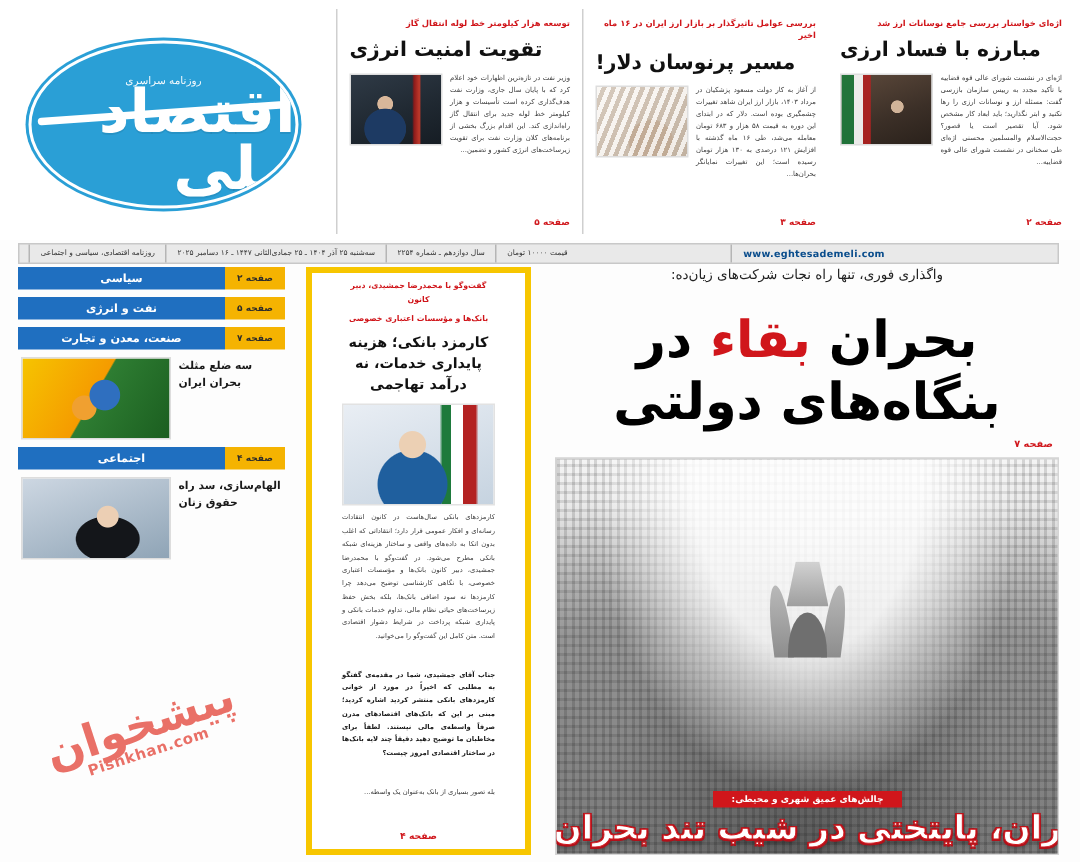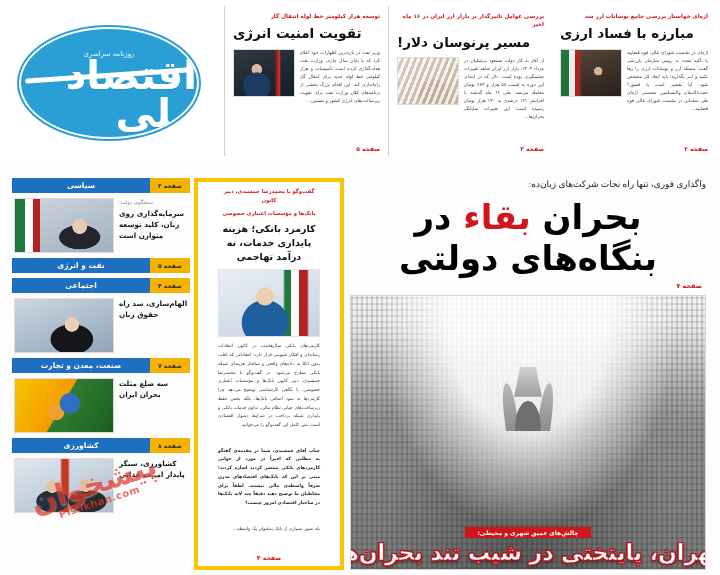--- a/index.html
+++ b/index.html
@@ -157,21 +157,21 @@
     color: #0a4d8c; font-weight: 700; font-size: 6.4px;
     letter-spacing: .2px;
   }
   .infobar .spacer { flex: 1 1 auto; border: none; }
 
   
   .main-wrap {
     position: absolute; top: 178px; right: 14px;
     width: 694px; height: 392px;
     display: flex; flex-direction: row-reverse;
-    gap: 4px;
+    gap: 14px;
   }
 
   
   .sidebar {
     flex: 0 0 178px;
     display: flex; flex-direction: column;
     gap: 5px;
   }
   .side-item { display: flex; flex-direction: column; }
   .side-head {
@@ -298,22 +298,22 @@
     color: #d0161b; font-size: 6.2px; font-weight: 700;
   }
 
   
   .lead {
     flex: 1 1 auto;
     display: flex; flex-direction: column;
     padding-left: 2px;
   }
   .lead-kicker {
-    font-size: 9px; color: #222; 
-    margin-bottom: 6px; line-height: 1.4; font-family: Liberation Serif, serif;
+    font-size: 9px; color: #222; text-align: center;
+    margin-bottom: 16px; line-height: 1.4;
   }
   .lead-title {
     font-size: 34px; font-weight: 700; color: #000;
     text-align: center; line-height: 1.22;
     letter-spacing: -.5px; margin-bottom: 2px;
   }
   .lead-title .hl { color: #d0161b; }
   .lead-page {
     color: #d0161b; font-size: 6.5px; font-weight: 700;
     text-align: right; padding-right: 4px; margin-bottom: 5px;
@@ -452,78 +452,70 @@
         <div class="teaser-body">
           <div class="teaser-photo ph-cleric"></div>
           <div class="teaser-text">اژه‌ای در نشست شورای عالی قوه قضاییه با تأکید مجدد به رییس سازمان بازرسی گفت: مسئله ارز و نوسانات ارزی را رها نکنید و ابتر نگذارید؛ باید ابعاد کار مشخص شود. آیا تقصیر است یا قصور؟ حجت‌الاسلام والمسلمین محسنی اژه‌ای طی سخنانی در نشست شورای عالی قوه قضاییه...</div>
         </div>
         <div class="teaser-page">صفحه ۲</div>
       </div>
 
     </div>
   </div>
 
+  <div class="infobar">
+    <div class="seg">روزنامه اقتصادی، سیاسی و اجتماعی</div>
+    <div class="seg">سه‌شنبه ۲۵ آذر ۱۴۰۴ ـ ۲۵ جمادی‌الثانی ۱۴۴۷ ـ ۱۶ دسامبر ۲۰۲۵</div>
+    <div class="seg">سال دوازدهم ـ شماره ۲۲۵۴</div>
+    <div class="seg">قیمت ۱۰۰۰۰ تومان</div>
+    <div class="seg spacer"></div>
+    <div class="seg site">www.eghtesademeli.com</div>
+    <div class="seg spacer"></div>
+  </div>
 
   <div class="main-wrap">
 
     <div class="sidebar">
 
       <div class="side-item">
         <div class="side-head">
           <div class="side-band">سیاسی</div>
           <div class="side-page">صفحه ۲</div>
         </div>
-        <div class="side-body">
-          <div class="side-photo sp-woman"></div>
-          <div class="side-text">
-            <span class="side-over">سخنگوی دولت:</span>
-            <span>سرمایه‌گذاری روی زنان، کلید توسعه متوازن است</span>
-          </div>
-        </div>
       </div>
 
       <div class="side-item">
         <div class="side-head">
           <div class="side-band">نفت و انرژی</div>
           <div class="side-page">صفحه ۵</div>
         </div>
       </div>
 
       <div class="side-item">
         <div class="side-head">
+          <div class="side-band">صنعت، معدن و تجارت</div>
+          <div class="side-page">صفحه ۷</div>
+        </div>
+        <div class="side-body">
+          <div class="side-photo sp-globe"></div>
+          <div class="side-text">سه ضلع مثلث بحران ایران</div>
+        </div>
+      </div>
+
+      <div class="side-item">
+        <div class="side-head">
           <div class="side-band">اجتماعی</div>
           <div class="side-page">صفحه ۴</div>
         </div>
         <div class="side-body">
           <div class="side-photo sp-womanblack"></div>
           <div class="side-text">الهام‌سازی، سد راه حقوق زنان</div>
         </div>
       </div>
 
-      <div class="side-item">
-        <div class="side-head">
-          <div class="side-band">صنعت، معدن و تجارت</div>
-          <div class="side-page">صفحه ۷</div>
-        </div>
-        <div class="side-body">
-          <div class="side-photo sp-globe"></div>
-          <div class="side-text">سه ضلع مثلث بحران ایران</div>
-        </div>
-      </div>
-
-      <div class="side-item">
-        <div class="side-head">
-          <div class="side-band">کشاورزی</div>
-          <div class="side-page">صفحه ۸</div>
-        </div>
-        <div class="side-body">
-          <div class="side-photo sp-meeting"></div>
-          <div class="side-text">کشاورزی، سنگر پایدار امنیت غذایی</div>
-        </div>
-      </div>
 
     </div>
 
     <div class="interview">
       <div class="iv-kicker">گفت‌وگو با محمدرضا جمشیدی، دبیر کانون</div>
       <div class="iv-kicker">بانک‌ها و مؤسسات اعتباری خصوصی</div>
       <div class="iv-title">کارمزد بانکی؛ هزینه پایداری خدمات، نه درآمد تهاجمی</div>
       <div class="iv-photo"></div>
       <div class="iv-text">کارمزدهای بانکی سال‌هاست در کانون انتقادات رسانه‌ای و افکار عمومی قرار دارد؛ انتقاداتی که اغلب بدون اتکا به داده‌های واقعی و ساختار هزینه‌ای شبکه بانکی مطرح می‌شود. در گفت‌وگو با محمدرضا جمشیدی، دبیر کانون بانک‌ها و مؤسسات اعتباری خصوصی، با نگاهی کارشناسی توضیح می‌دهد چرا کارمزدها نه سود اضافی بانک‌ها، بلکه بخش حفظ زیرساخت‌های حیاتی نظام مالی، تداوم خدمات بانکی و پایداری شبکه پرداخت در شرایط دشوار اقتصادی است. متن کامل این گفت‌وگو را می‌خوانید.</div>
       <div class="iv-text iv-q">جناب آقای جمشیدی، شما در مقدمه‌ی گفتگو به مطلبی که اخیراً در مورد از خوانی کارمزدهای بانکی منتشر کردید اشاره کردید؛ مبنی بر این که بانک‌های اقتصادهای مدرن صرفاً واسطه‌ی مالی نیستند. لطفاً برای مخاطبان ما توضیح دهید دقیقاً چند لایه بانک‌ها در ساختار اقتصادی امروز چیست؟</div>

